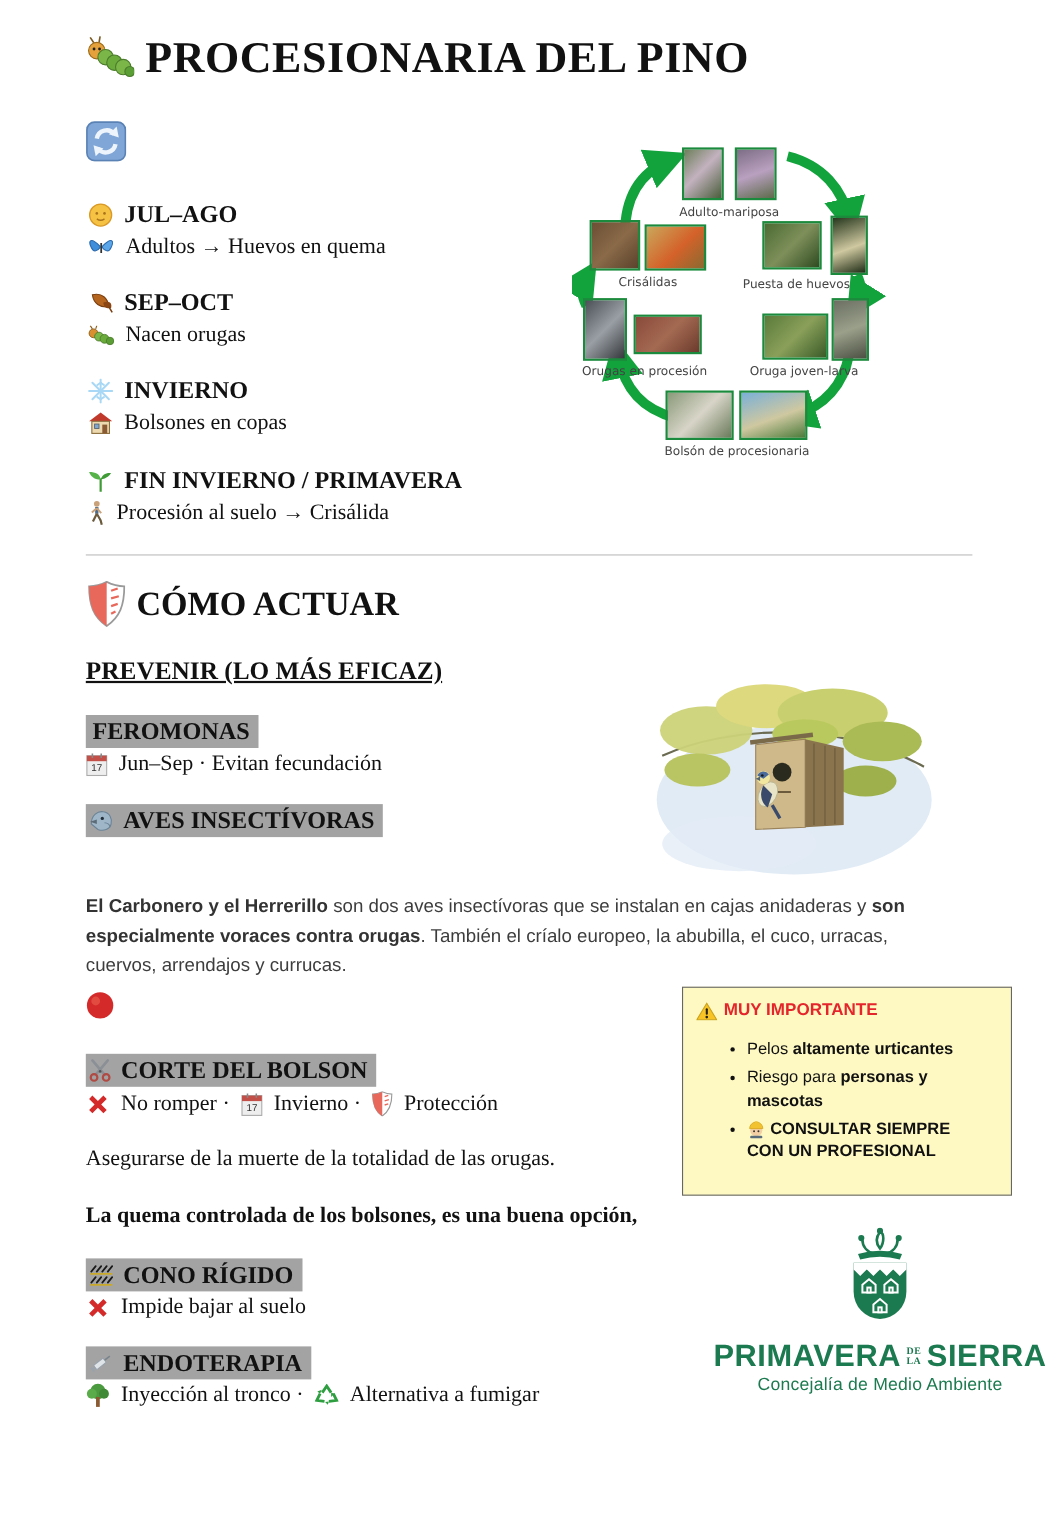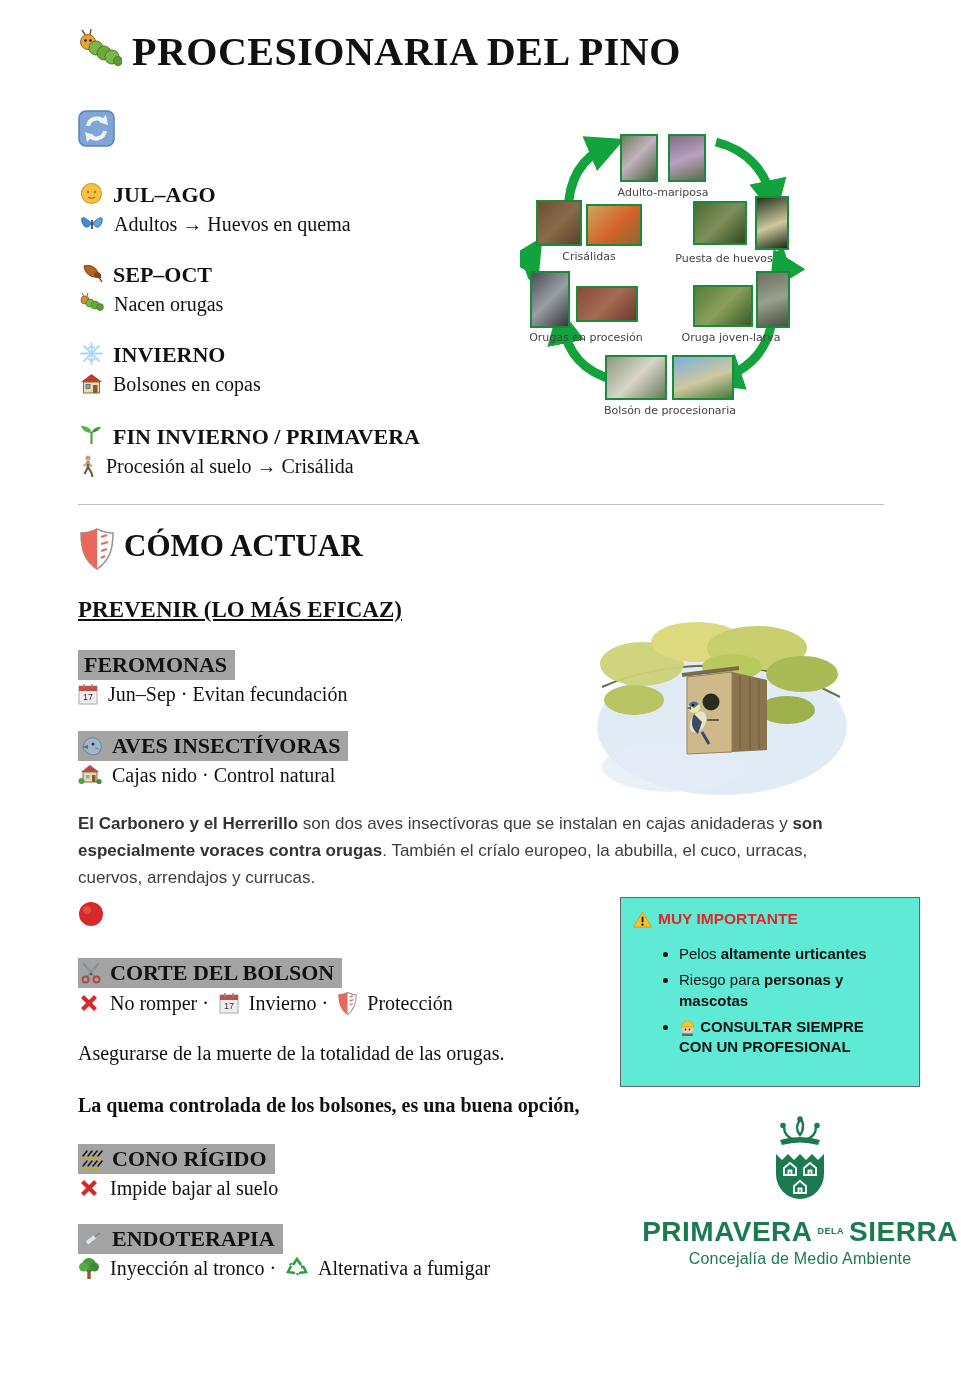--- a/index.html
+++ b/index.html
@@ -1,19 +1,19 @@
 <!DOCTYPE html>
 <html><head>
 <meta charset="utf-8">
 <style>
   html,body{margin:0;padding:0;background:#fff;}
   #page{position:relative;width:961px;height:1388px;background:#ffffff;overflow:hidden;
         font-family:"Liberation Serif","DejaVu Serif",serif;color:#111;}
   .abs{position:absolute;}
-  .row{display:flex;align-items:flex-start;gap:10px;}
+  .row{display:flex;align-items:center;gap:10px;}
   .ic{display:inline-block;vertical-align:-4px;flex:0 0 auto;}
   h1,h2,h3{margin:0;font-weight:bold;}
   .h1t{font-size:40px;letter-spacing:.5px;}
   .h2t{font-size:31px;}
   .itemhead{font-size:22px;font-weight:bold;}
   .itemdesc{font-size:20px;}
   .underl{text-decoration:underline;}
   .hl{background:#a3a3a3;display:inline-flex;align-items:center;gap:8px;
       font-size:22px;font-weight:bold;padding:2px 8px 2px 2px;}
   .sans{font-family:"Liberation Sans","DejaVu Sans",sans-serif;}
@@ -32,33 +32,33 @@
   .g6{background:linear-gradient(160deg,#24351c,#cfc8a0 55%,#1c2a14);}
   .g7{background:linear-gradient(135deg,#4a4f55,#9a9fa5 50%,#33373b);}
   .g8{background:linear-gradient(135deg,#8a4a3a,#a46a52 50%,#6b3a2c);}
   .g9{background:linear-gradient(135deg,#5a7a3a,#8aa05a 50%,#3a5a28);}
   .g10{background:linear-gradient(160deg,#6a6f62,#9aa08a 50%,#4a4f42);}
   .g11{background:linear-gradient(135deg,#8a9a7a,#d8d5c8 50%,#6a7a5a);}
   .g12{background:linear-gradient(160deg,#7ab0d8,#cfc8a0 55%,#4a7a3a);}
   .divider{position:absolute;left:78px;top:504px;width:806px;height:1px;background:#bcbcbc;}
   
   #impbox{position:absolute;left:620px;top:897px;width:300px;height:190px;
-          border:1px solid #666;box-sizing:border-box;background:#5eead4;
+          border:1px solid #666;box-sizing:border-box;background:#fef9c3;
           font-family:"Liberation Sans","DejaVu Sans",sans-serif;}
   #impbox .bhead{display:flex;align-items:center;gap:6px;margin:12px 0 0 12px;
           color:#e4252b;font-weight:bold;font-size:15.5px;}
   #impbox ul{margin:16px 0 0 0;padding-left:58px;}
   #impbox li{font-size:15px;margin-bottom:6px;width:212px;line-height:1.35;}
   
   #logo{position:absolute;left:655px;top:1116px;width:290px;text-align:center;
         font-family:"Liberation Sans","DejaVu Sans",sans-serif;color:#1c7a50;}
   #logo .namerow{display:flex;justify-content:center;align-items:center;gap:5px;
         font-weight:bold;font-size:28px;letter-spacing:.5px;}
-  #logo .dela{display:flex;font-size:9px;line-height:1.05;
-        font-weight:bold;letter-spacing:.5px;}
+  #logo .dela{display:flex;flex-direction:column;font-size:9px;line-height:1.05;
+        font-weight:bold;letter-spacing:.5px;font-family:Liberation Serif, serif;}
   #logo .sub{font-size:16px;margin-top:2px;letter-spacing:.2px;}
 </style>
 </head>
 <body>
 
 <div id="page">
 
   <div class="abs row" style="left:76px;top:28px;">
     <svg class="ic" width="46" height="40" viewBox="0 0 46 40">
       <line x1="10" y1="8" x2="6" y2="2" stroke="#7a5a20" stroke-width="1.5"></line>
@@ -243,31 +243,20 @@
   <div class="abs" style="left:78px;top:731px;">
     <span class="hl">
       <svg class="ic" width="24" height="22" viewBox="0 0 24 22">
         <path d="M3 14 C 3 6 9 2 14 3 C 20 4 22 9 21 14 C 20 19 14 21 9 19 Z" fill="#9fb6c9" stroke="#6b8396" stroke-width="1"></path>
         <polygon points="2,12 8,10 8,14" fill="#5b6b77"></polygon>
         <circle cx="13" cy="9" r="1.5" fill="#22303a"></circle>
         <path d="M15 13 C 18 13 20 15 20 17" stroke="#6b8396" stroke-width="1" fill="none"></path>
       </svg>
       <span>AVES INSECTÍVORAS</span>
     </span>
-  </div>
-  <div class="abs row" style="left:78px;top:764px;">
-    <svg class="ic" width="24" height="21" viewBox="0 0 24 21">
-      <polygon points="12,1 21,8 3,8" fill="#b5484a"></polygon>
-      <rect x="5" y="8" width="14" height="10" fill="#ecd9b0" stroke="#8a6d3b" stroke-width="1"></rect>
-      <rect x="8" y="11" width="3.5" height="3.5" fill="#7fa8d0"></rect>
-      <circle cx="3.5" cy="17" r="3" fill="#5a9e45"></circle>
-        <circle cx="21" cy="17.5" r="2.6" fill="#4c8a3a"></circle>
-      <rect x="14" y="11" width="3.5" height="7" fill="#8a5a33"></rect>
-    </svg>
-    <span class="itemdesc">Cajas nido · Control natural</span>
   </div>
 
   <svg class="abs" style="left:582px;top:602px;" width="278" height="200" viewBox="0 0 278 200">
     <ellipse cx="140" cy="125" rx="125" ry="68" fill="#dce7f3" opacity="0.85"></ellipse>
     <ellipse cx="90" cy="165" rx="70" ry="25" fill="#e4ecf6" opacity="0.8"></ellipse>
     <path d="M20 85 C 80 58 180 52 258 95" stroke="#6b6b52" stroke-width="2" fill="none"></path>
     <path d="M120 38 C 130 52 136 62 140 74" stroke="#6b6b52" stroke-width="2" fill="none"></path>
     <ellipse cx="60" cy="62" rx="42" ry="22" fill="#ccd278" opacity="0.95"></ellipse>
     <ellipse cx="115" cy="40" rx="46" ry="20" fill="#dcd97e"></ellipse>
     <ellipse cx="175" cy="46" rx="50" ry="22" fill="#c8cf6e"></ellipse>

